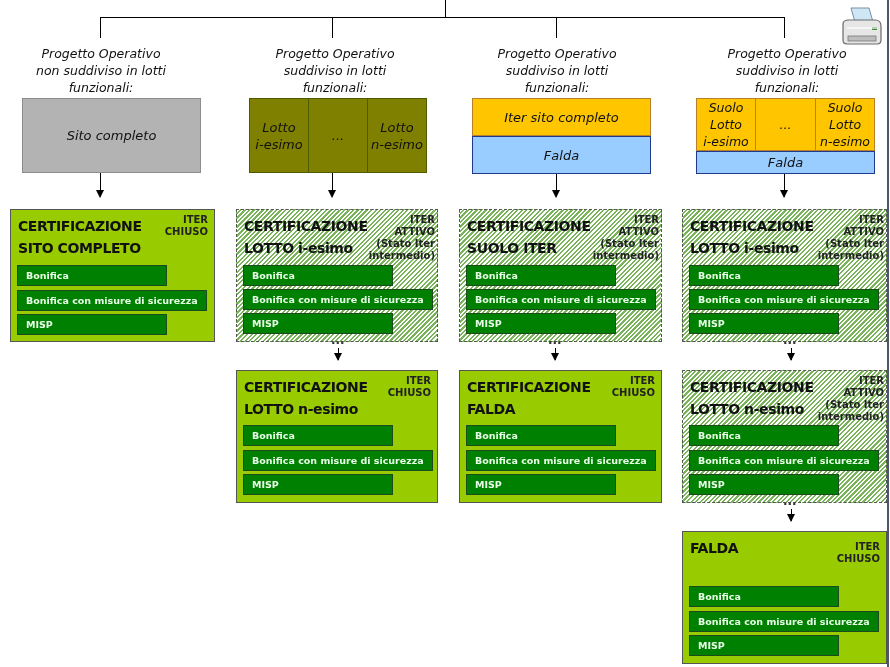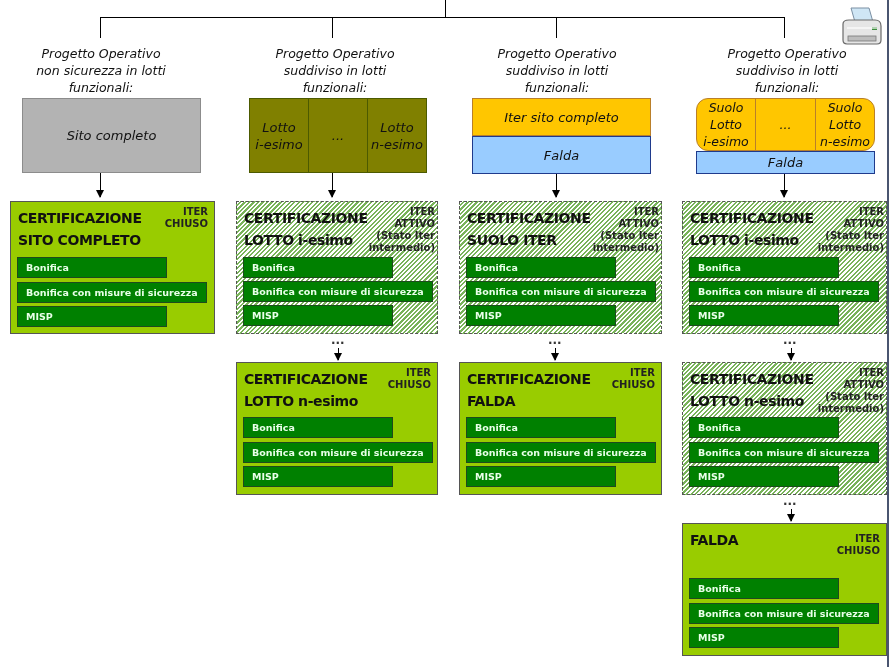--- a/index.html
+++ b/index.html
@@ -16,21 +16,21 @@
 
   .src-box { position:absolute; box-sizing:border-box; display:flex; align-items:center; justify-content:center;
              font-style:italic; font-size:13px; text-align:center; line-height:17px; }
   .gray { background:#b3b3b3; border:1px solid #8c8c8c; color:#111; }
   .olive { background:#808000; border:1px solid #4c5a00; color:#111; }
   .olive-cell { border-right:1px solid #4c5a00; }
   .yellow { background:#ffc600; border:1px solid #b97f2a; color:#111; }
   .blue { background:#99ccff; border:1px solid #1f3a8c; color:#111; }
   .cell { display:flex; align-items:center; justify-content:center; height:100%; box-sizing:border-box; text-align:center; }
 
-  .cert { position:absolute; box-sizing:border-box; border:1.5px solid #555; }
+  .cert { position:absolute; box-sizing:border-box; border:1.5px solid #555;margin-top:8px; }
   .closed { background:#99cc00; }
   .active { background: repeating-linear-gradient(135deg, #ffffff 0px, #ffffff 1.6px, #79b35a 1.6px, #79b35a 3.2px); border:1.5px dashed #555; }
   .cert-title { position:absolute; left:7px; top:5px; font-family:"DejaVu Sans", sans-serif; font-weight:bold;
                 font-size:14px; line-height:22px; color:#111; letter-spacing:-0.4px; }
   .cert-status { position:absolute; right:6px; top:4px; font-family:"DejaVu Sans", sans-serif; font-weight:bold;
                  font-size:10px; line-height:12px; text-align:right; color:#222; width:66px; }
   .active .cert-status { width:70px; right:2px; }
   .opt { position:absolute; left:6px; box-sizing:border-box; background:#008000; border:1px solid #1e4b1e;
          color:#e8ffe8; font-weight:bold; font-size:9.5px; line-height:19px; padding-left:8px; height:21px; }
   .opt.short { width:150px; }
@@ -54,21 +54,21 @@
       <path d="M12 2 L30 2 L34 16 L16 16 Z" fill="#cfe6f5" stroke="#7a8fa3" stroke-width="1"></path>
       <path d="M4 18 Q4 14 10 14 L36 14 Q42 14 42 20 L42 34 Q42 38 38 38 L8 38 Q4 38 4 34 Z" fill="#e6e6e6" stroke="#6a6a6a" stroke-width="1.2"></path>
       <rect x="9" y="30" width="28" height="5" fill="#bdbdbd" stroke="#777" stroke-width="0.8"></rect>
       <rect x="33" y="21" width="5" height="3" fill="#3c8c3c"></rect>
       <path d="M8 22 L38 22" stroke="#fff" stroke-width="1.2"></path>
     </svg>
   </div>
 
   <div class="caption" style="left:20px;top:45px;width:162px;">
     <div>Progetto Operativo</div>
-    <div>non sicurezza in lotti</div>
+    <div>non suddiviso in lotti</div>
     <div>funzionali:</div>
   </div>
   <div class="src-box gray" style="left:22px;top:98px;width:179px;height:75px;">
     <span>Sito completo</span>
   </div>
   <div class="arrow" style="left:100px;top:173px;height:24px;"></div>
 
   <div class="cert closed" style="left:10px;top:201px;width:205px;height:133px;">
     <div class="cert-title">
       <div>CERTIFICAZIONE</div>
@@ -182,21 +182,21 @@
     <div class="opt short" style="top:54px;">Bonifica</div>
     <div class="opt long" style="top:79px;">Bonifica con misure di sicurezza</div>
     <div class="opt short" style="top:103px;">MISP</div>
   </div>
 
   <div class="caption" style="left:702px;top:45px;width:170px;">
     <div>Progetto Operativo</div>
     <div>suddiviso in lotti</div>
     <div>funzionali:</div>
   </div>
-  <div class="src-box yellow" style="left:696px;top:98px;width:179px;height:53px;justify-content:flex-end;font-size:12.5px;line-height:17px;border-radius:12px;">
+  <div class="src-box yellow" style="left:696px;top:98px;width:179px;height:53px;justify-content:flex-end;font-size:12.5px;line-height:17px;">
     <div class="cell" style="width:59px;border-right:1px solid #b97f2a;">
       <div>
           <div>Suolo</div>
           <div>Lotto</div>
           <div>i-esimo</div>
         </div>
     </div>
     <div class="cell" style="width:60px;border-right:1px solid #b97f2a;">
       <div>...</div>
     </div>

